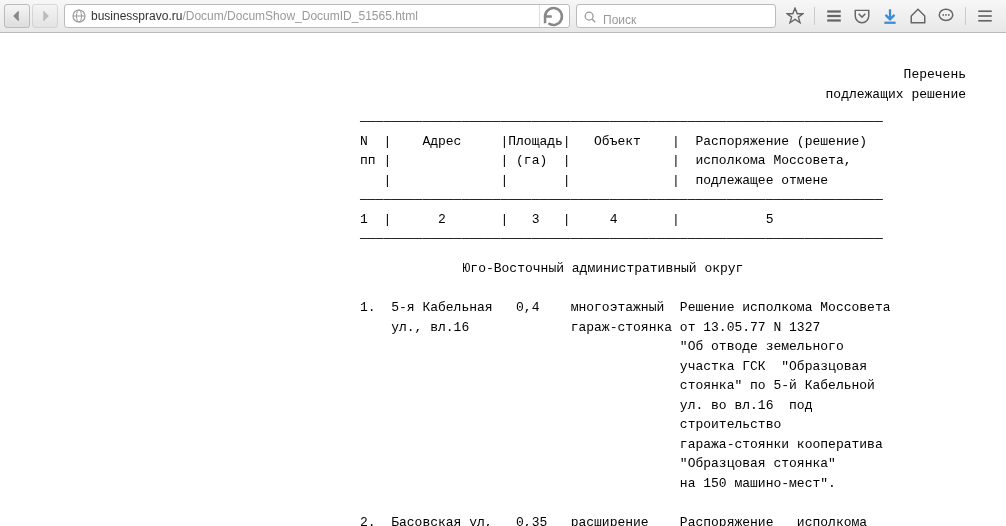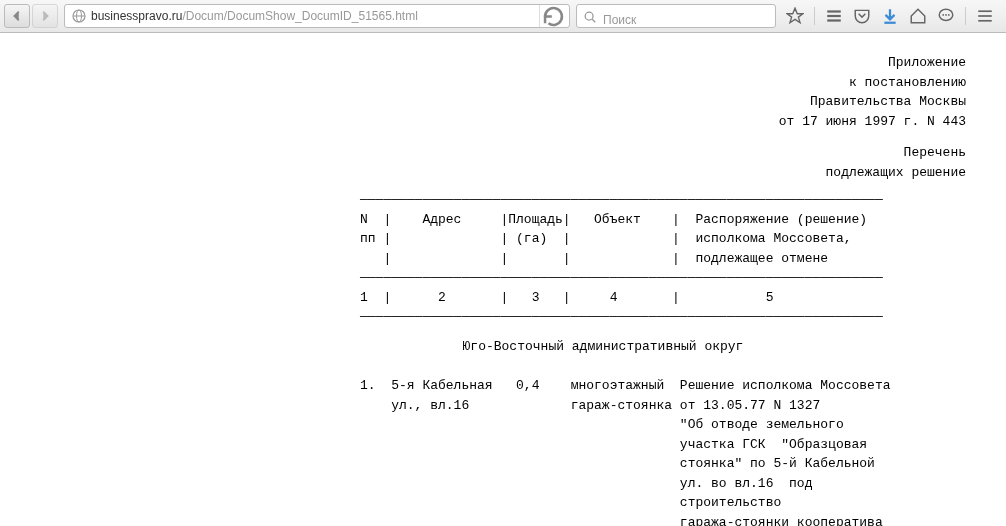--- a/index.html
+++ b/index.html
@@ -203,26 +203,20 @@
       <svg viewBox="0 0 16 16">
           <rect x="2" y="3" width="12" height="1.5" fill="#666"></rect>
           <rect x="2" y="7.25" width="12" height="1.5" fill="#666"></rect>
           <rect x="2" y="11.5" width="12" height="1.5" fill="#666"></rect>
         </svg>
     </span>
   </div>
 </div>
 
 <div class="content">
-  <div class="doc-header">
-    <div>Приложение</div>
-    <div>к  постановлению</div>
-    <div>Правительства Москвы</div>
-    <div>от 17 июня 1997 г. N 443</div>
-  </div>
   <div class="doc-title">
     <div>Перечень</div>
     <div>подлежащих решение</div>
   </div>
   <div class="table-block">———————————————————————————————————————————————————————————————————
 N  |    Адрес     |Площадь|   Объект    |  Распоряжение (решение)
 пп |              | (га)  |             |  исполкома Моссовета,
    |              |       |             |  подлежащее отмене
 ———————————————————————————————————————————————————————————————————
 1  |      2       |   3   |     4       |           5

